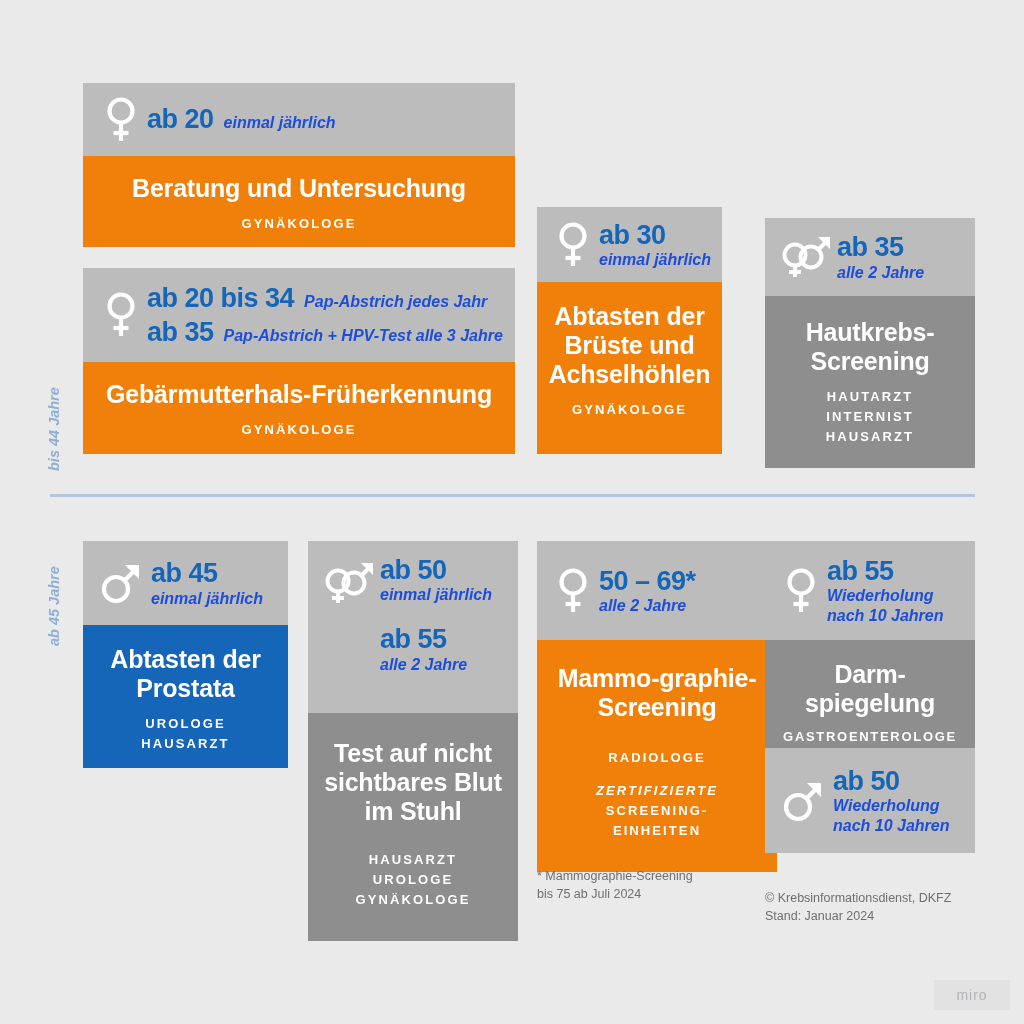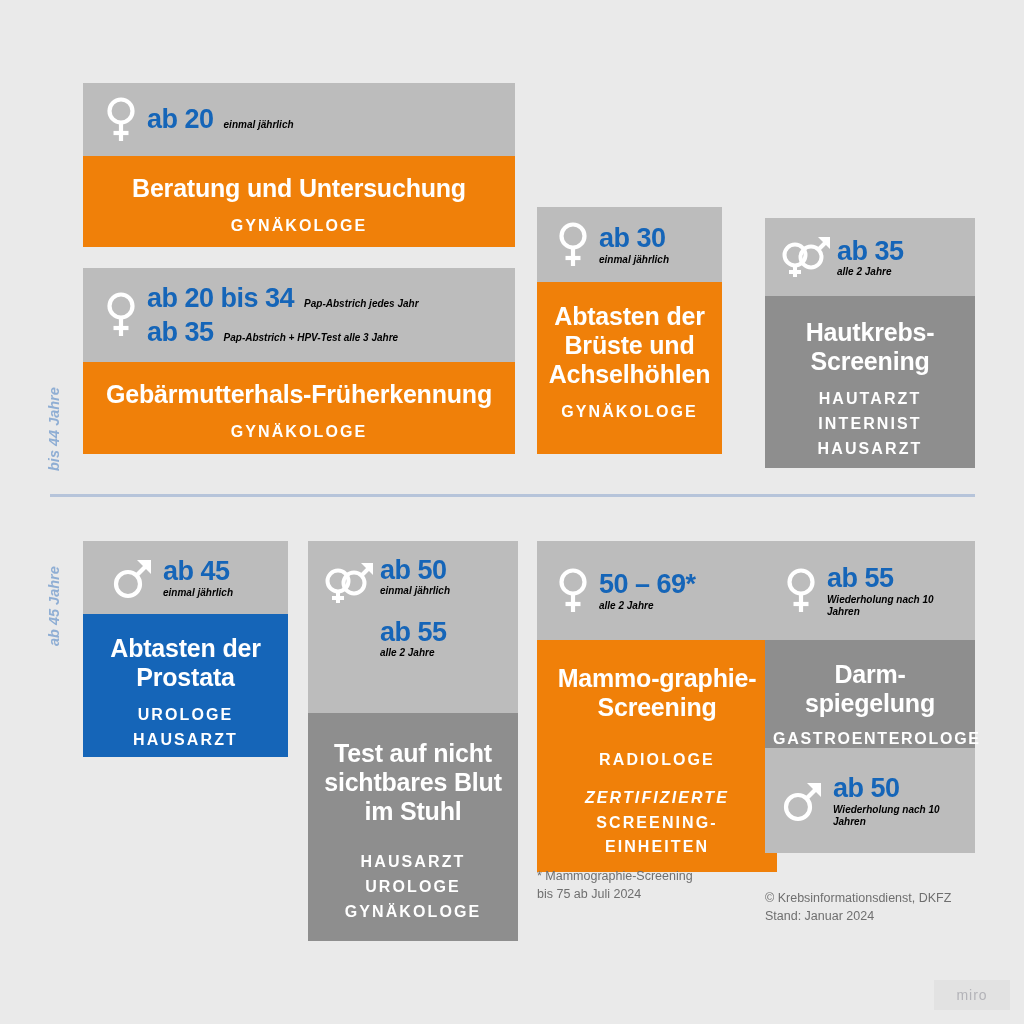--- a/index.html
+++ b/index.html
@@ -27,33 +27,33 @@
                justify-content: center; }
   .ages { flex: 1 1 auto; }
   .age-row { display: flex; align-items: baseline; gap: 10px; }
   .age-row.stack { display: block; }
 
   .age-big {
     color: #1565b8; font-weight: bold; letter-spacing: -0.5px;
     font-size: 27px; line-height: 1.12; white-space: nowrap;
   }
   .age-sub {
-    color: #000000; font-style: italic; font-weight: bold;
-    font-size: 10px; line-height: 1.2; white-space: nowrap;
+    color: #1d4ed8; font-style: italic; font-weight: bold;
+    font-size: 16px; line-height: 1.2; white-space: nowrap;
   }
   .age-sub.wrap { white-space: normal; }
 
   
   .body-seg { padding: 14px 8px 14px; text-align: center; color: #ffffff; }
   .body-title {
     font-size: 25px; font-weight: bold; line-height: 1.16;
     letter-spacing: -0.2px;
   }
   .doc-list {
-    margin-top: 11px; font-size: 16px; font-weight: bold;
+    margin-top: 11px; font-size: 13px; font-weight: bold;
     letter-spacing: 2.1px; line-height: 1.55; color: #ffffff;
   }
   .doc-list .blk { margin-top: 13px; font-style: italic; }
 
   
   .vlabel {
     position: absolute; color: #8faed4; font-style: italic;
     font-weight: bold; font-size: 14.5px; white-space: nowrap;
     transform-origin: left bottom;
     transform: rotate(-90deg);
@@ -189,21 +189,21 @@
       <div class="body-title">Hautkrebs-Screening</div>
       <div class="doc-list">
         <div>HAUTARZT</div>
         <div>INTERNIST</div>
         <div>HAUSARZT</div>
       </div>
     </div>
   </div>
 
   <div class="card" style="left:83px; top:541px; width:205px;">
-    <div class="seg bg-grey-light hdr" style="height:73px; padding-left:22px;justify-content:flex-end;">
+    <div class="seg bg-grey-light hdr" style="height:84px; padding-left:10px;justify-content:flex-end;">
       <span class="icon-wrap" style="width:58px;">
         <svg width="46" height="46" viewBox="0 0 46 46">
           <circle cx="17" cy="29" r="12" fill="none" stroke="#fff" stroke-width="4.2"></circle>
           <line x1="26" y1="20" x2="37" y2="9" stroke="#fff" stroke-width="4.2"></line>
           <polygon points="40,5 40,19 26,5" fill="#fff"></polygon>
         </svg>
       </span>
       <span class="ages">
         <span class="age-row stack">
           <span class="age-big" style="display:block;">ab 45</span>

